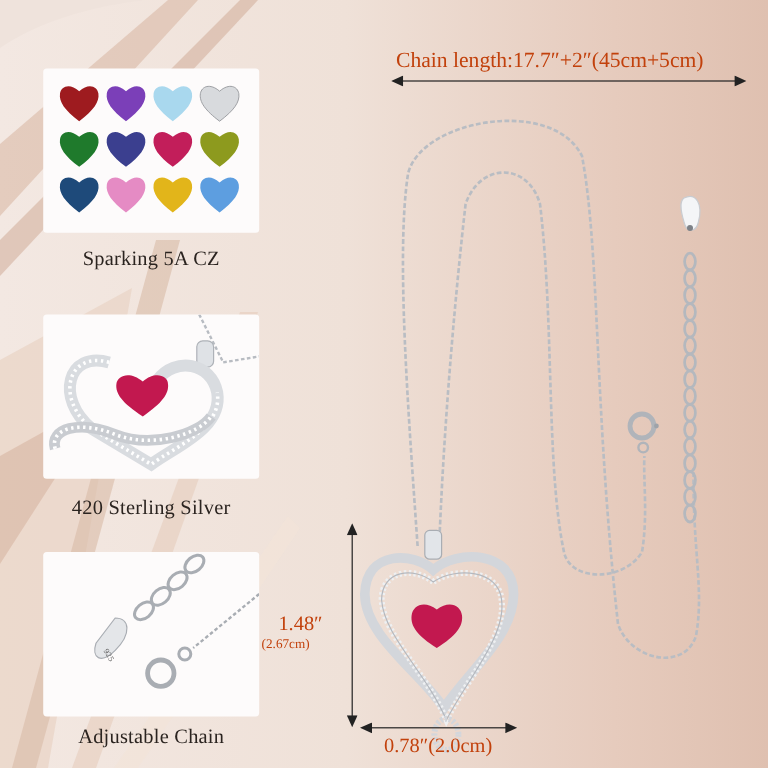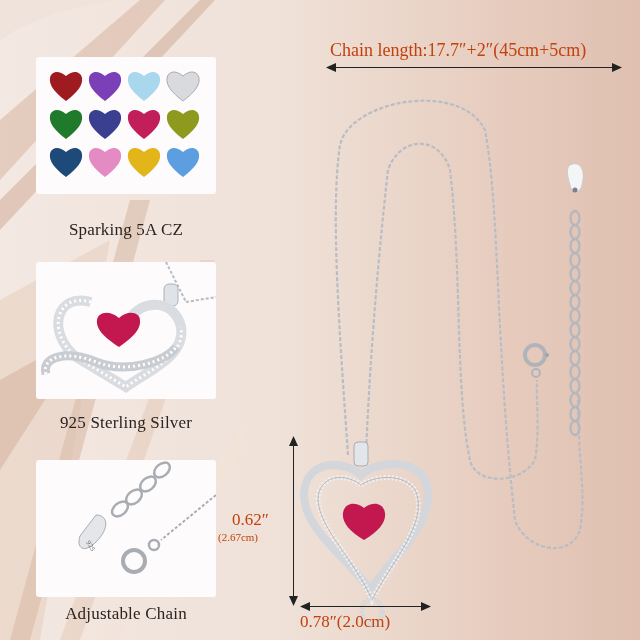--- a/index.html
+++ b/index.html
@@ -68,34 +68,34 @@
         <path d="M18,33 C6,24 1,17 2,10 C3,4 10,1 18,8 C26,1 33,4 34,10 C35,17 30,24 18,33Z" fill="#e58bc4"></path>
       </svg>
     <svg class="gem" viewBox="0 0 36 36">
         <path d="M18,33 C6,24 1,17 2,10 C3,4 10,1 18,8 C26,1 33,4 34,10 C35,17 30,24 18,33Z" fill="#e2b51a"></path>
       </svg>
     <svg class="gem" viewBox="0 0 36 36">
         <path d="M18,33 C6,24 1,17 2,10 C3,4 10,1 18,8 C26,1 33,4 34,10 C35,17 30,24 18,33Z" fill="#5d9ee0"></path>
       </svg>
   </div>
 </div>
-<div class="caption" style="top:220px;">Sparking 5A CZ</div>
+<div class="caption" style="top:206px;">Sparking 5A CZ</div>
 
 <div class="card" style="top:262px;height:137px;">
   <svg width="180" height="137" viewBox="0 0 180 137">
     <path d="M130,0 L150,40 M150,40 L180,35" stroke="#b8bcc2" stroke-width="2" fill="none" stroke-dasharray="3 2"></path>
     <rect x="128" y="22" width="14" height="22" rx="5" fill="#dfe2e6" stroke="#aeb2b8"></rect>
     <path d="M55,40 C20,30 10,70 40,95 L90,125 C110,110 150,95 145,65 C140,40 110,35 95,55" fill="none" stroke="#d9dce0" stroke-width="10"></path>
     <path d="M55,40 C20,30 10,70 40,95 L90,125 C110,110 150,95 145,65" fill="none" stroke="#ffffff" stroke-width="3" stroke-dasharray="2 3"></path>
     <path d="M10,112 C5,95 30,88 60,100 C90,112 130,100 140,85" fill="none" stroke="#c9ccd1" stroke-width="9"></path>
     <path d="M10,112 C5,95 30,88 60,100 C90,112 130,100 140,85" fill="none" stroke="#ffffff" stroke-width="3" stroke-dasharray="2 3"></path>
     <path d="M83,85 C66,74 60,66 61,58 C62,51 72,47 83,56 C93,47 104,51 104,58 C105,66 99,74 83,85Z" fill="#c2184f"></path>
   </svg>
 </div>
-<div class="caption" style="top:413px;">925 Sterling Silver</div>
+<div class="caption" style="top:413px;">420 Sterling Silver</div>
 
 <div class="card" style="top:460px;height:137px;">
   <svg width="180" height="137" viewBox="0 0 180 137">
     <g fill="none" stroke="#a9adb3" stroke-width="2.5">
       <ellipse cx="126" cy="10" rx="9" ry="6" transform="rotate(-40 126 10)"></ellipse>
       <ellipse cx="112" cy="24" rx="9" ry="6" transform="rotate(-40 112 24)"></ellipse>
       <ellipse cx="98" cy="37" rx="9" ry="6" transform="rotate(-40 98 37)"></ellipse>
       <ellipse cx="84" cy="49" rx="9" ry="6" transform="rotate(-40 84 49)"></ellipse>
       <path d="M180,35 L125,80" stroke-dasharray="3 2" stroke-width="2"></path>
       <circle cx="118" cy="85" r="5"></circle>
@@ -161,23 +161,23 @@
   <path d="M74,450 C58,440 52,432 53,423 C54,414 64,410 74,418 C84,410 94,414 95,423 C96,432 90,440 74,450Z" fill="#c2184f"></path>
 </svg>
 
 <div class="arrow-v" style="left:293px;top:440px;height:160px;"></div>
 <svg style="position:absolute;left:289px;top:436px" width="9" height="10">
     <path d="M4.5,0 L0,10 L9,10Z" fill="#222"></path>
   </svg>
 <svg style="position:absolute;left:289px;top:596px" width="9" height="10">
     <path d="M4.5,10 L0,0 L9,0Z" fill="#222"></path>
   </svg>
-<div class="label" style="left:232px;top:510px;font-size:17px;">0.62″</div>
+<div class="label" style="left:232px;top:510px;font-size:17px;">1.48″</div>
 <div class="label" style="left:218px;top:531px;font-size:11px;">(2.67cm)</div>
 
 <div class="arrow-h" style="left:304px;top:606px;width:122px;"></div>
 <svg style="position:absolute;left:300px;top:602px" width="10" height="9">
     <path d="M0,4.5 L10,0 L10,9Z" fill="#222"></path>
   </svg>
 <svg style="position:absolute;left:421px;top:602px" width="10" height="9">
     <path d="M10,4.5 L0,0 L0,9Z" fill="#222"></path>
   </svg>
-<div class="label" style="left:300px;top:612px;font-size:17px;">0.78″(2.0cm)</div>
+<div class="label" style="left:320px;top:612px;font-size:17px;">0.78″(2.0cm)</div>
 
 </body></html>

